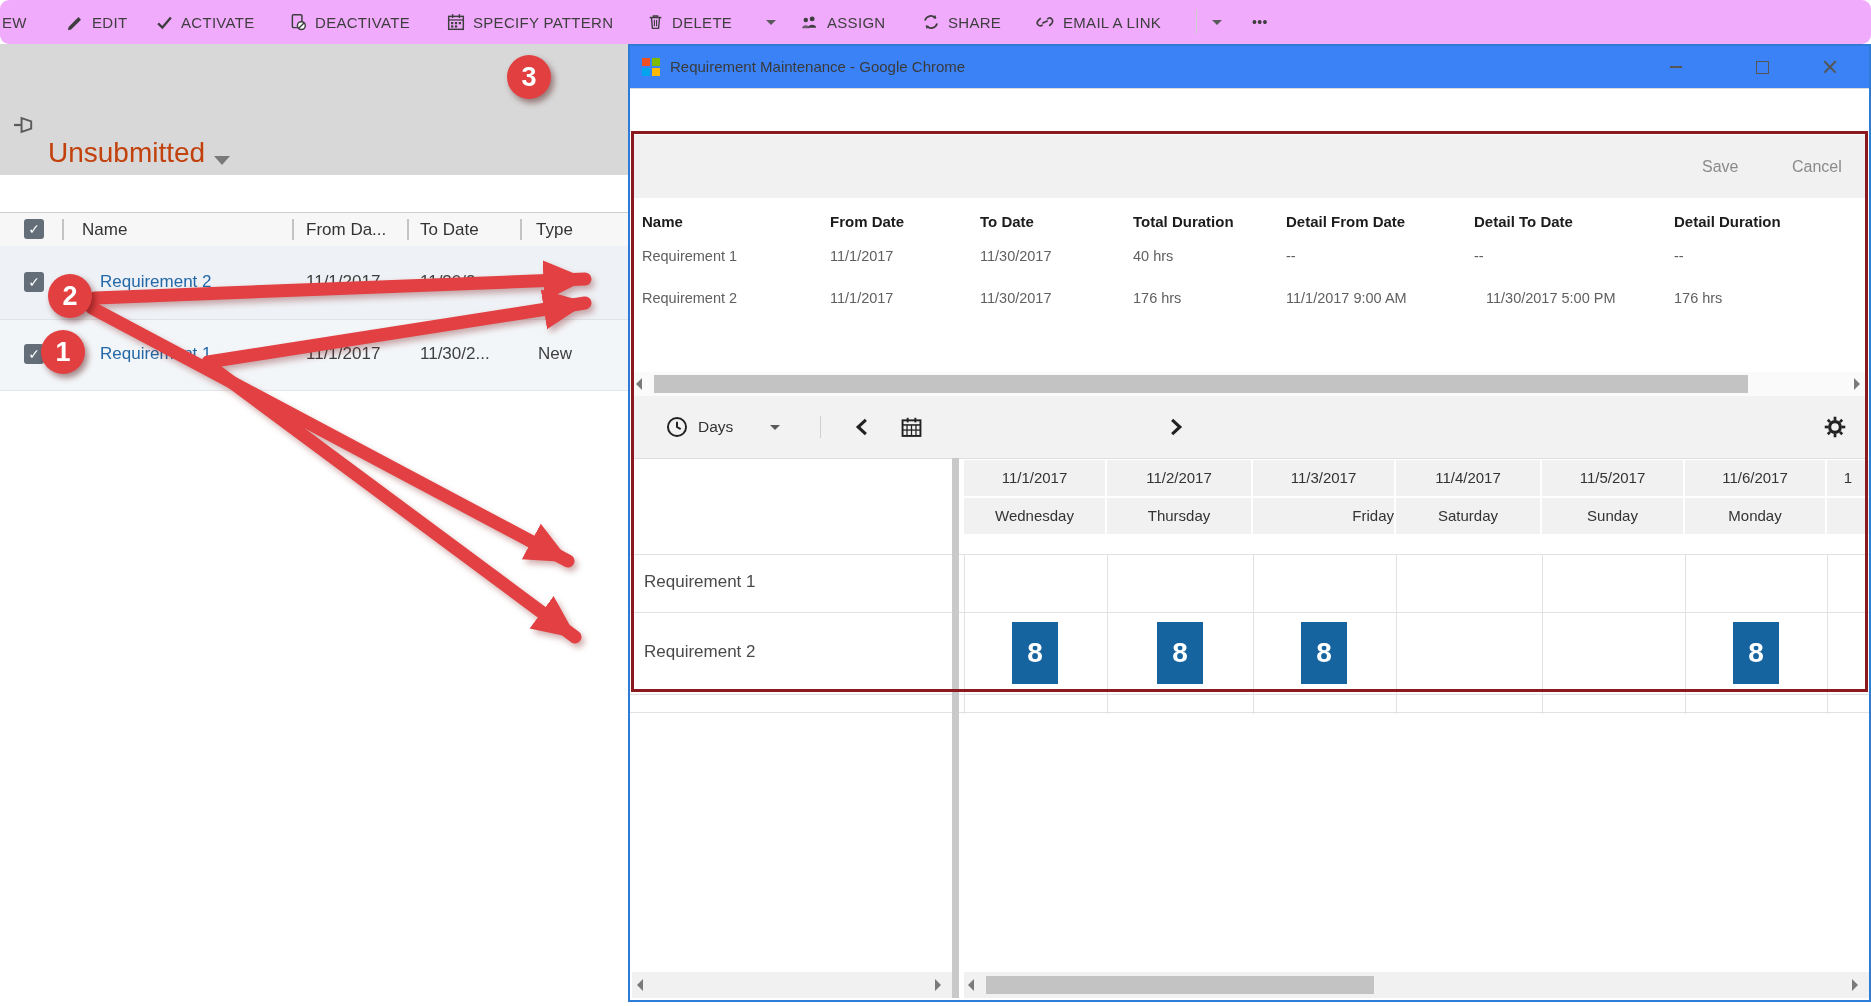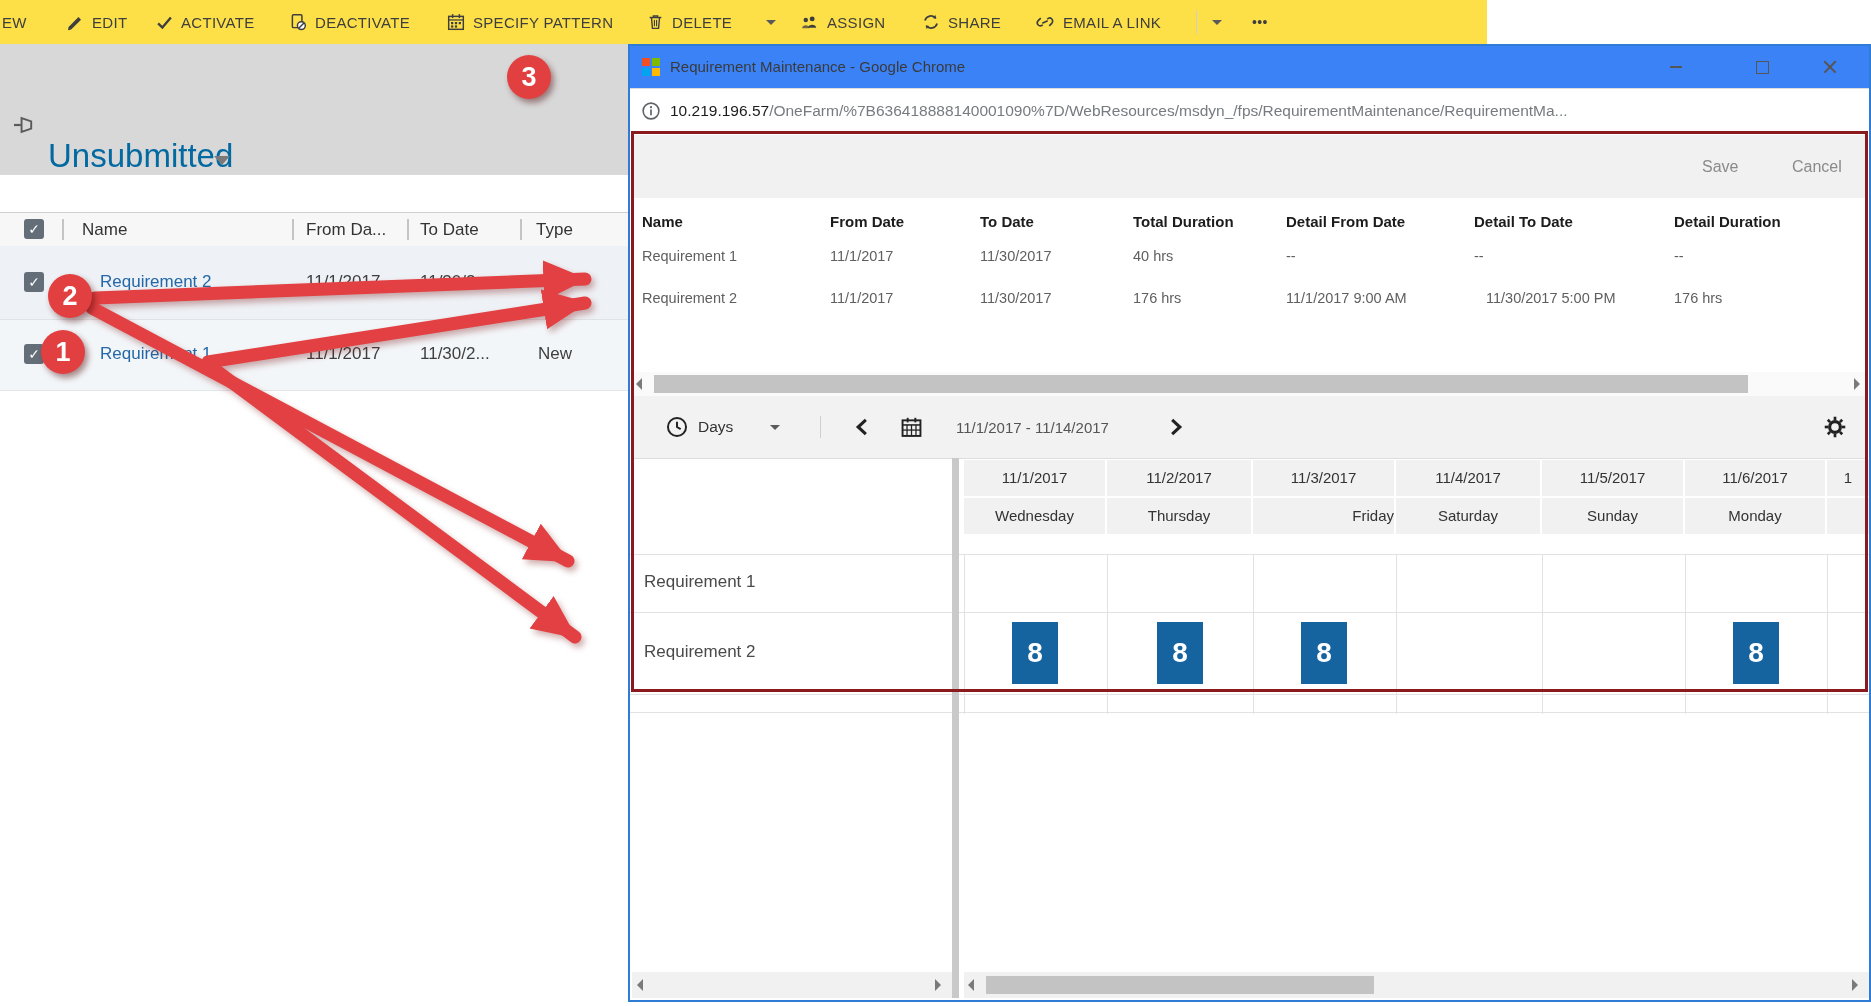--- a/index.html
+++ b/index.html
@@ -1,31 +1,31 @@
 <!DOCTYPE html>
 <html><head>
 <meta charset="utf-8">
 <style>
   html,body{margin:0;padding:0;background:#fff;}
   #canvas{position:relative;width:1871px;height:1006px;overflow:hidden;background:#fff;
           font-family:"Liberation Sans",sans-serif;color:#333;}
   .abs{position:absolute;}
 
   
-  #cmdbar{position:absolute;left:0;top:0;width:1487px;height:44px;background:#fde047;z-index:2;}
+  #cmdbar{position:absolute;left:0;top:0;width:1871px;height:44px;background:#f0abfc;z-index:2;border-radius:9px;}
   .cmd{position:absolute;top:0;height:44px;display:flex;align-items:center;gap:8px;
        color:#3e3e3e;font-size:15px;letter-spacing:.3px;white-space:nowrap;cursor:default;}
   .cicon{flex:0 0 auto;display:block;}
   .caret{width:0;height:0;border-left:5px solid transparent;border-right:5px solid transparent;
          border-top:5px solid #5a5a5a;}
   .vsep{position:absolute;width:1px;background:#cfcfcf;}
 
   
   #viewheader{position:absolute;left:0;top:44px;width:628px;height:131px;background:#d8d8d8;z-index:1;}
-  #viewtitle{position:absolute;left:48px;top:93px;font-size:33px;color:#0369a1;}
+  #viewtitle{position:absolute;left:48px;top:93px;font-size:28px;color:#c2410c;}
   .chev{width:0;height:0;border-left:8px solid transparent;border-right:8px solid transparent;
         border-top:9px solid #7a7a7a;}
 
   
   .lrow{position:absolute;left:0;width:628px;}
   #lheader{top:212px;height:33px;background:#f7f7f7;border-top:1px solid #cfcfcf;border-bottom:1px solid #cfcfcf;}
   .hcell{position:absolute;top:0;height:33px;line-height:33px;font-size:17px;color:#333;}
   .lsep{position:absolute;top:6px;width:2px;height:21px;background:#c4c4c4;}
   .cb{position:absolute;width:20px;height:20px;border-radius:3px;background:#646e79;
       color:#fff;font-size:14px;line-height:20px;text-align:center;}
@@ -239,28 +239,20 @@
         <div class="maxbox"></div>
       </div>
       <div class="winbtn" style="left:1180px;">
         <div class="xwrap">
           <div class="xbar" style="transform:rotate(45deg);"></div>
           <div class="xbar" style="transform:rotate(-45deg);"></div>
         </div>
       </div>
     </div>
 
-    <div id="urlbar">
-      <svg class="abs" style="left:12px;top:13px;" width="18" height="18" viewBox="0 0 16 16">
-        <circle cx="8" cy="8" r="7" stroke="#5f6368" stroke-width="1.4" fill="none"></circle>
-        <circle cx="8" cy="4.6" r="1" fill="#5f6368"></circle>
-        <rect x="7.25" y="6.6" width="1.5" height="5.2" fill="#5f6368"></rect>
-        </svg>
-      <div id="urltext"><span class="host">10.219.196.57</span><span class="path">/OneFarm/%7B636418888140001090%7D/WebResources/msdyn_/fps/RequirementMaintenance/RequirementMa...</span></div>
-    </div>
 
     <div id="savebar">
       <span class="savebtn" style="left:1070px;">Save</span>
       <span class="savebtn" style="left:1160px;">Cancel</span>
     </div>
 
     <span class="ptxt phead" style="left:12px;top:167px;">Name</span>
     <span class="ptxt phead" style="left:200px;top:167px;">From Date</span>
     <span class="ptxt phead" style="left:350px;top:167px;">To Date</span>
     <span class="ptxt phead" style="left:503px;top:167px;">Total Duration</span>
@@ -317,23 +309,20 @@
         <svg width="23" height="23" viewBox="0 0 18 18">
             <rect x="2" y="3.4" width="14" height="12.2" stroke="#222" stroke-width="1.5" fill="none"></rect>
           <line x1="6" y1="1.4" x2="6" y2="5" stroke="#222" stroke-width="1.5"></line>
           <line x1="12" y1="1.4" x2="12" y2="5" stroke="#222" stroke-width="1.5"></line>
           <line x1="2" y1="7" x2="16" y2="7" stroke="#222" stroke-width="1.2"></line>
           <line x1="5.5" y1="7" x2="5.5" y2="15.6" stroke="#222" stroke-width="1"></line>
           <line x1="9" y1="7" x2="9" y2="15.6" stroke="#222" stroke-width="1"></line>
           <line x1="12.5" y1="7" x2="12.5" y2="15.6" stroke="#222" stroke-width="1"></line>
           <line x1="2" y1="11" x2="16" y2="11" stroke="#222" stroke-width="1"></line>
           </svg>
-      </div>
-      <div class="ctitem" style="left:324px;color:#555;font-size:15px;">
-        <span>11/1/2017 - 11/14/2017</span>
       </div>
       <div class="ctitem" style="left:536px;">
         <svg width="16" height="18" viewBox="0 0 12 14">
           <path d="M3 1.5 L9 7 l-6 5.5" stroke="#222" stroke-width="2.4" fill="none"></path>
           </svg>
       </div>
       <div class="ctitem" style="left:1192px;">
         <svg width="22" height="22" viewBox="0 0 18 18">
           <circle cx="9" cy="9" r="4.4" stroke="#222" stroke-width="2.6" fill="none"></circle>
           <g stroke="#222" stroke-width="2.2">

